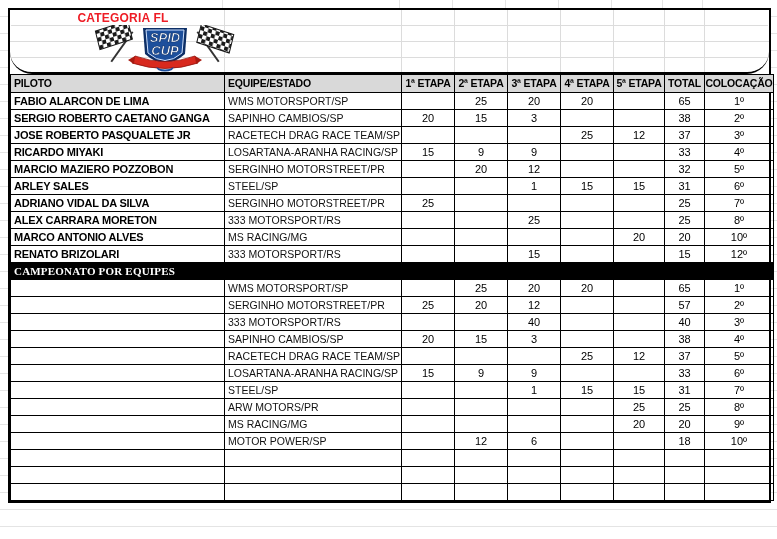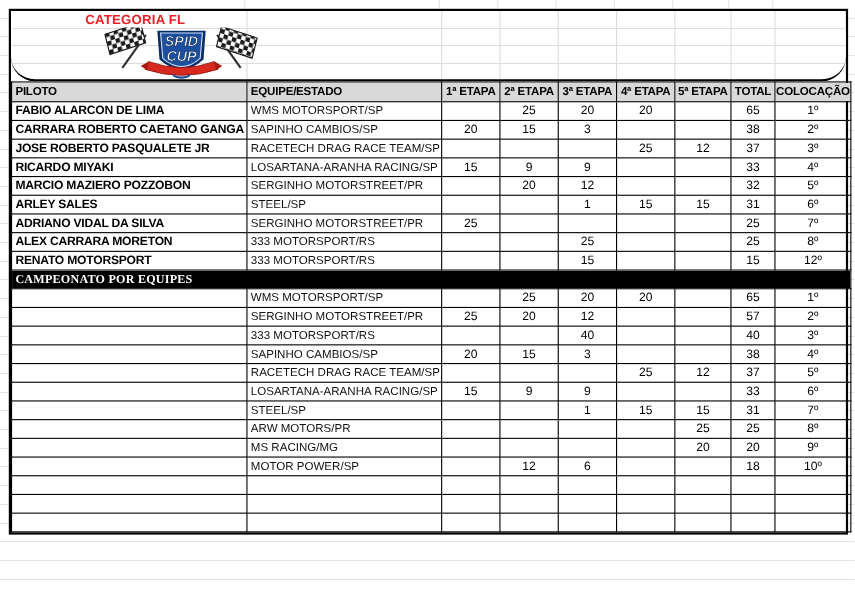--- a/index.html
+++ b/index.html
@@ -136,21 +136,21 @@
             <td class="c1">WMS MOTORSPORT/SP</td>
             <td class="c2 num"></td>
             <td class="c3 num">25</td>
             <td class="c4 num">20</td>
             <td class="c5 num">20</td>
             <td class="c6 num"></td>
             <td class="c7 num">65</td>
             <td class="c8 num">1º</td>
           </tr>
           <tr>
-            <td class="c0">CARRARA ROBERTO CAETANO GANGA</td>
+            <td class="c0">SERGIO ROBERTO CAETANO GANGA</td>
             <td class="c1">SAPINHO CAMBIOS/SP</td>
             <td class="c2 num">20</td>
             <td class="c3 num">15</td>
             <td class="c4 num">3</td>
             <td class="c5 num"></td>
             <td class="c6 num"></td>
             <td class="c7 num">38</td>
             <td class="c8 num">2º</td>
           </tr>
           <tr>
@@ -213,21 +213,32 @@
             <td class="c1">333 MOTORSPORT/RS</td>
             <td class="c2 num"></td>
             <td class="c3 num"></td>
             <td class="c4 num">25</td>
             <td class="c5 num"></td>
             <td class="c6 num"></td>
             <td class="c7 num">25</td>
             <td class="c8 num">8º</td>
           </tr>
           <tr>
-            <td class="c0">RENATO MOTORSPORT</td>
+            <td class="c0">MARCO ANTONIO ALVES</td>
+            <td class="c1">MS RACING/MG</td>
+            <td class="c2 num"></td>
+            <td class="c3 num"></td>
+            <td class="c4 num"></td>
+            <td class="c5 num"></td>
+            <td class="c6 num">20</td>
+            <td class="c7 num">20</td>
+            <td class="c8 num">10º</td>
+          </tr>
+          <tr>
+            <td class="c0">RENATO BRIZOLARI</td>
             <td class="c1">333 MOTORSPORT/RS</td>
             <td class="c2 num"></td>
             <td class="c3 num"></td>
             <td class="c4 num">15</td>
             <td class="c5 num"></td>
             <td class="c6 num"></td>
             <td class="c7 num">15</td>
             <td class="c8 num">12º</td>
           </tr>
         </tbody>

